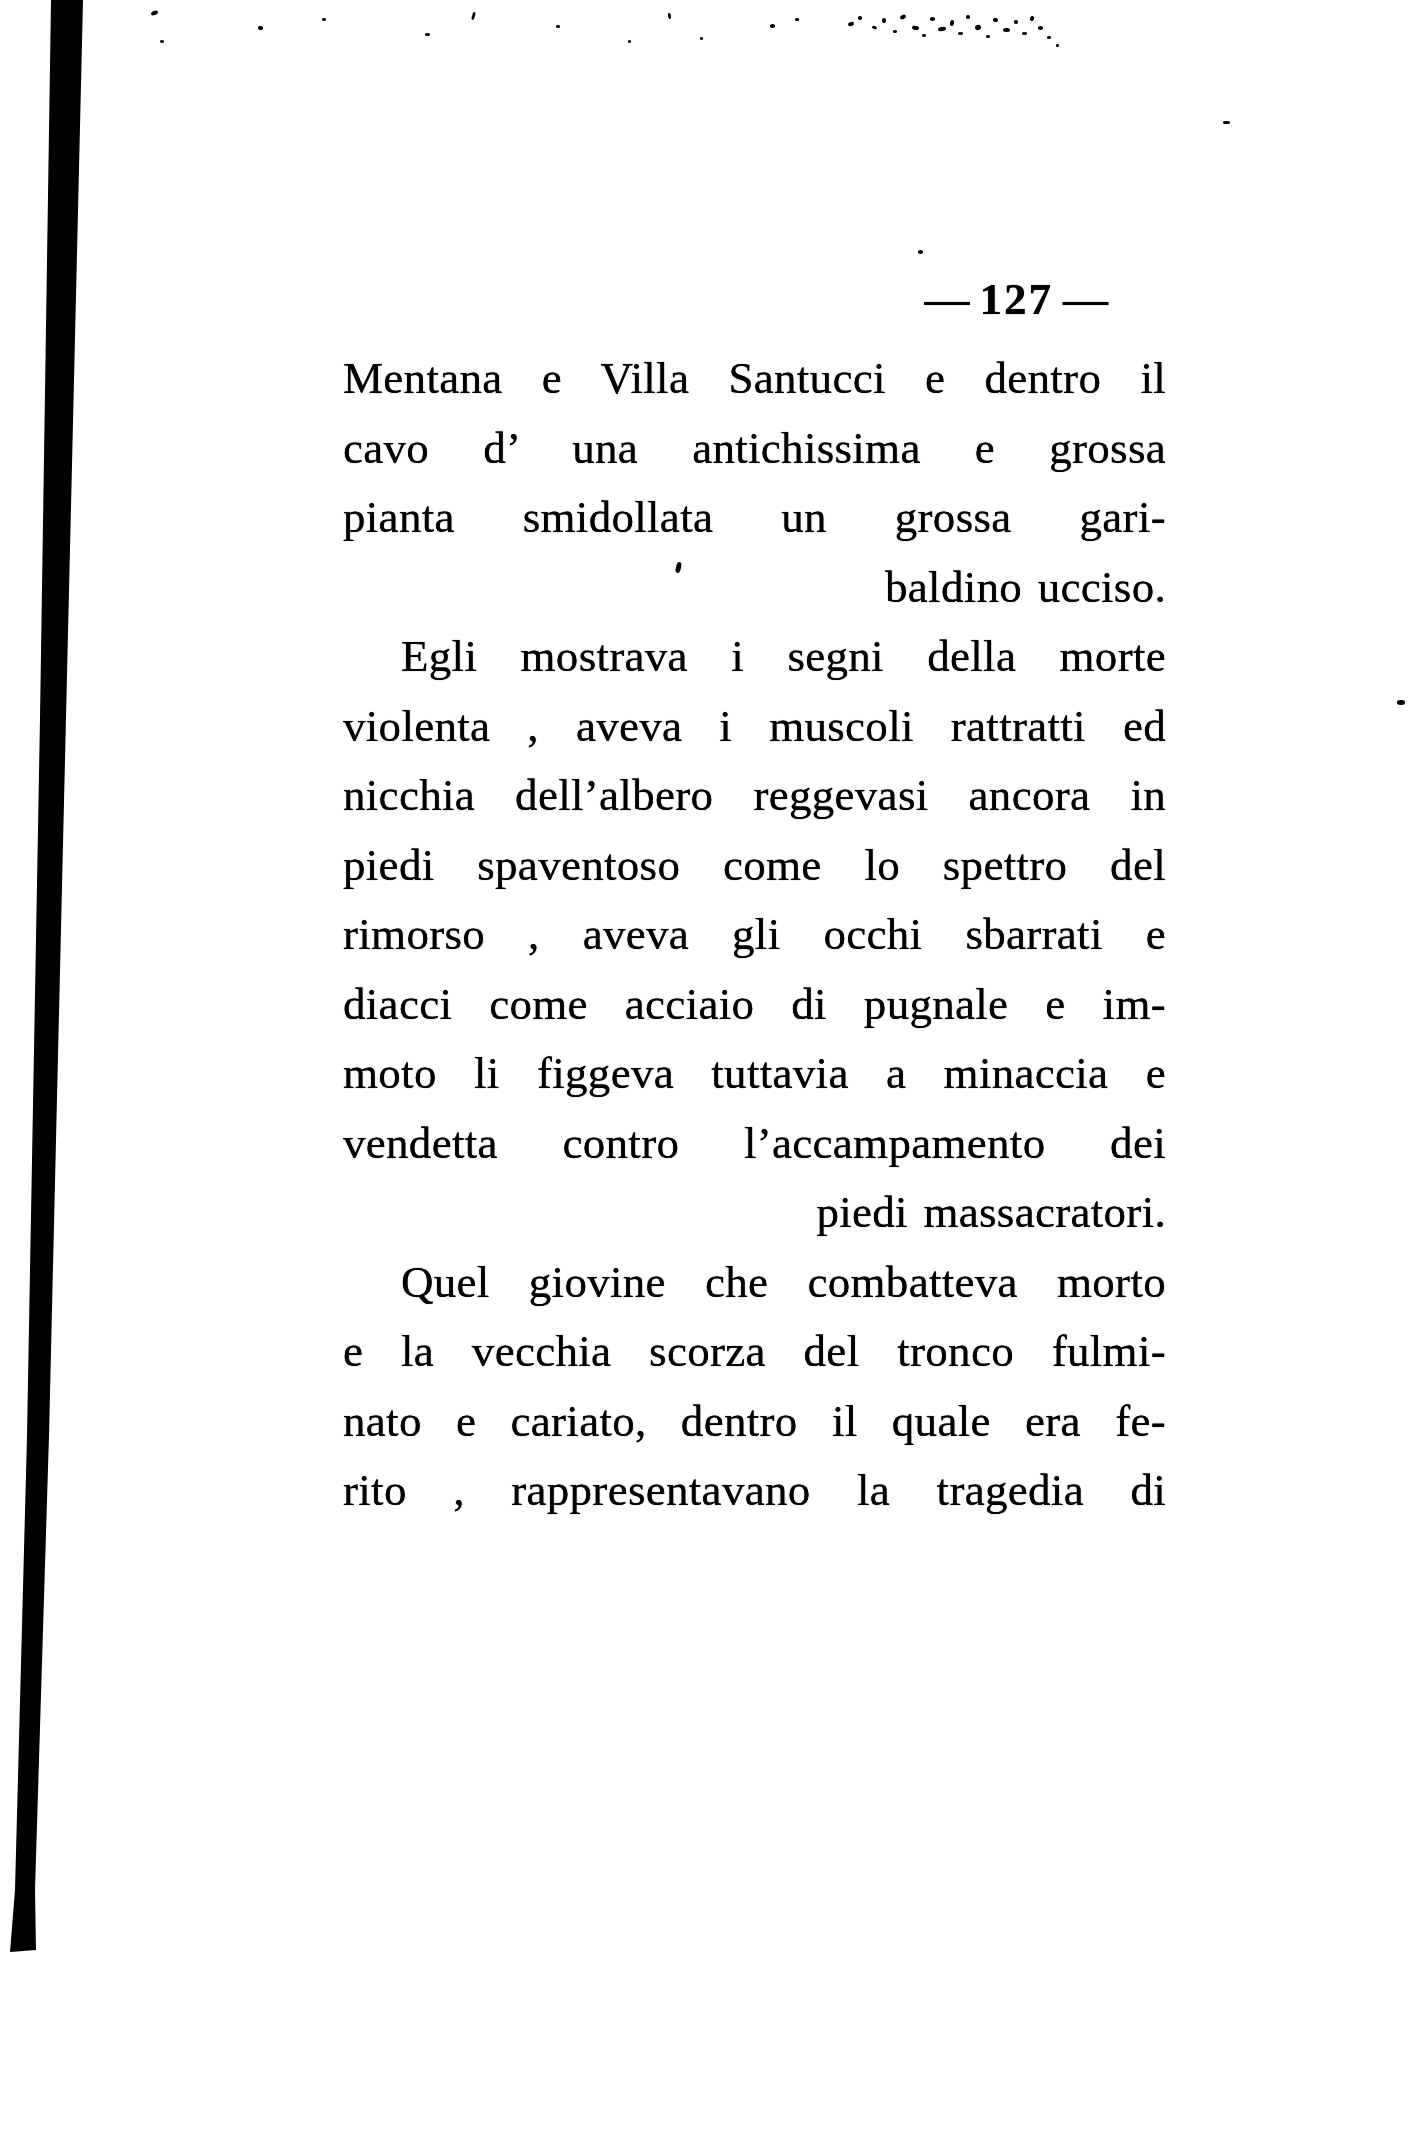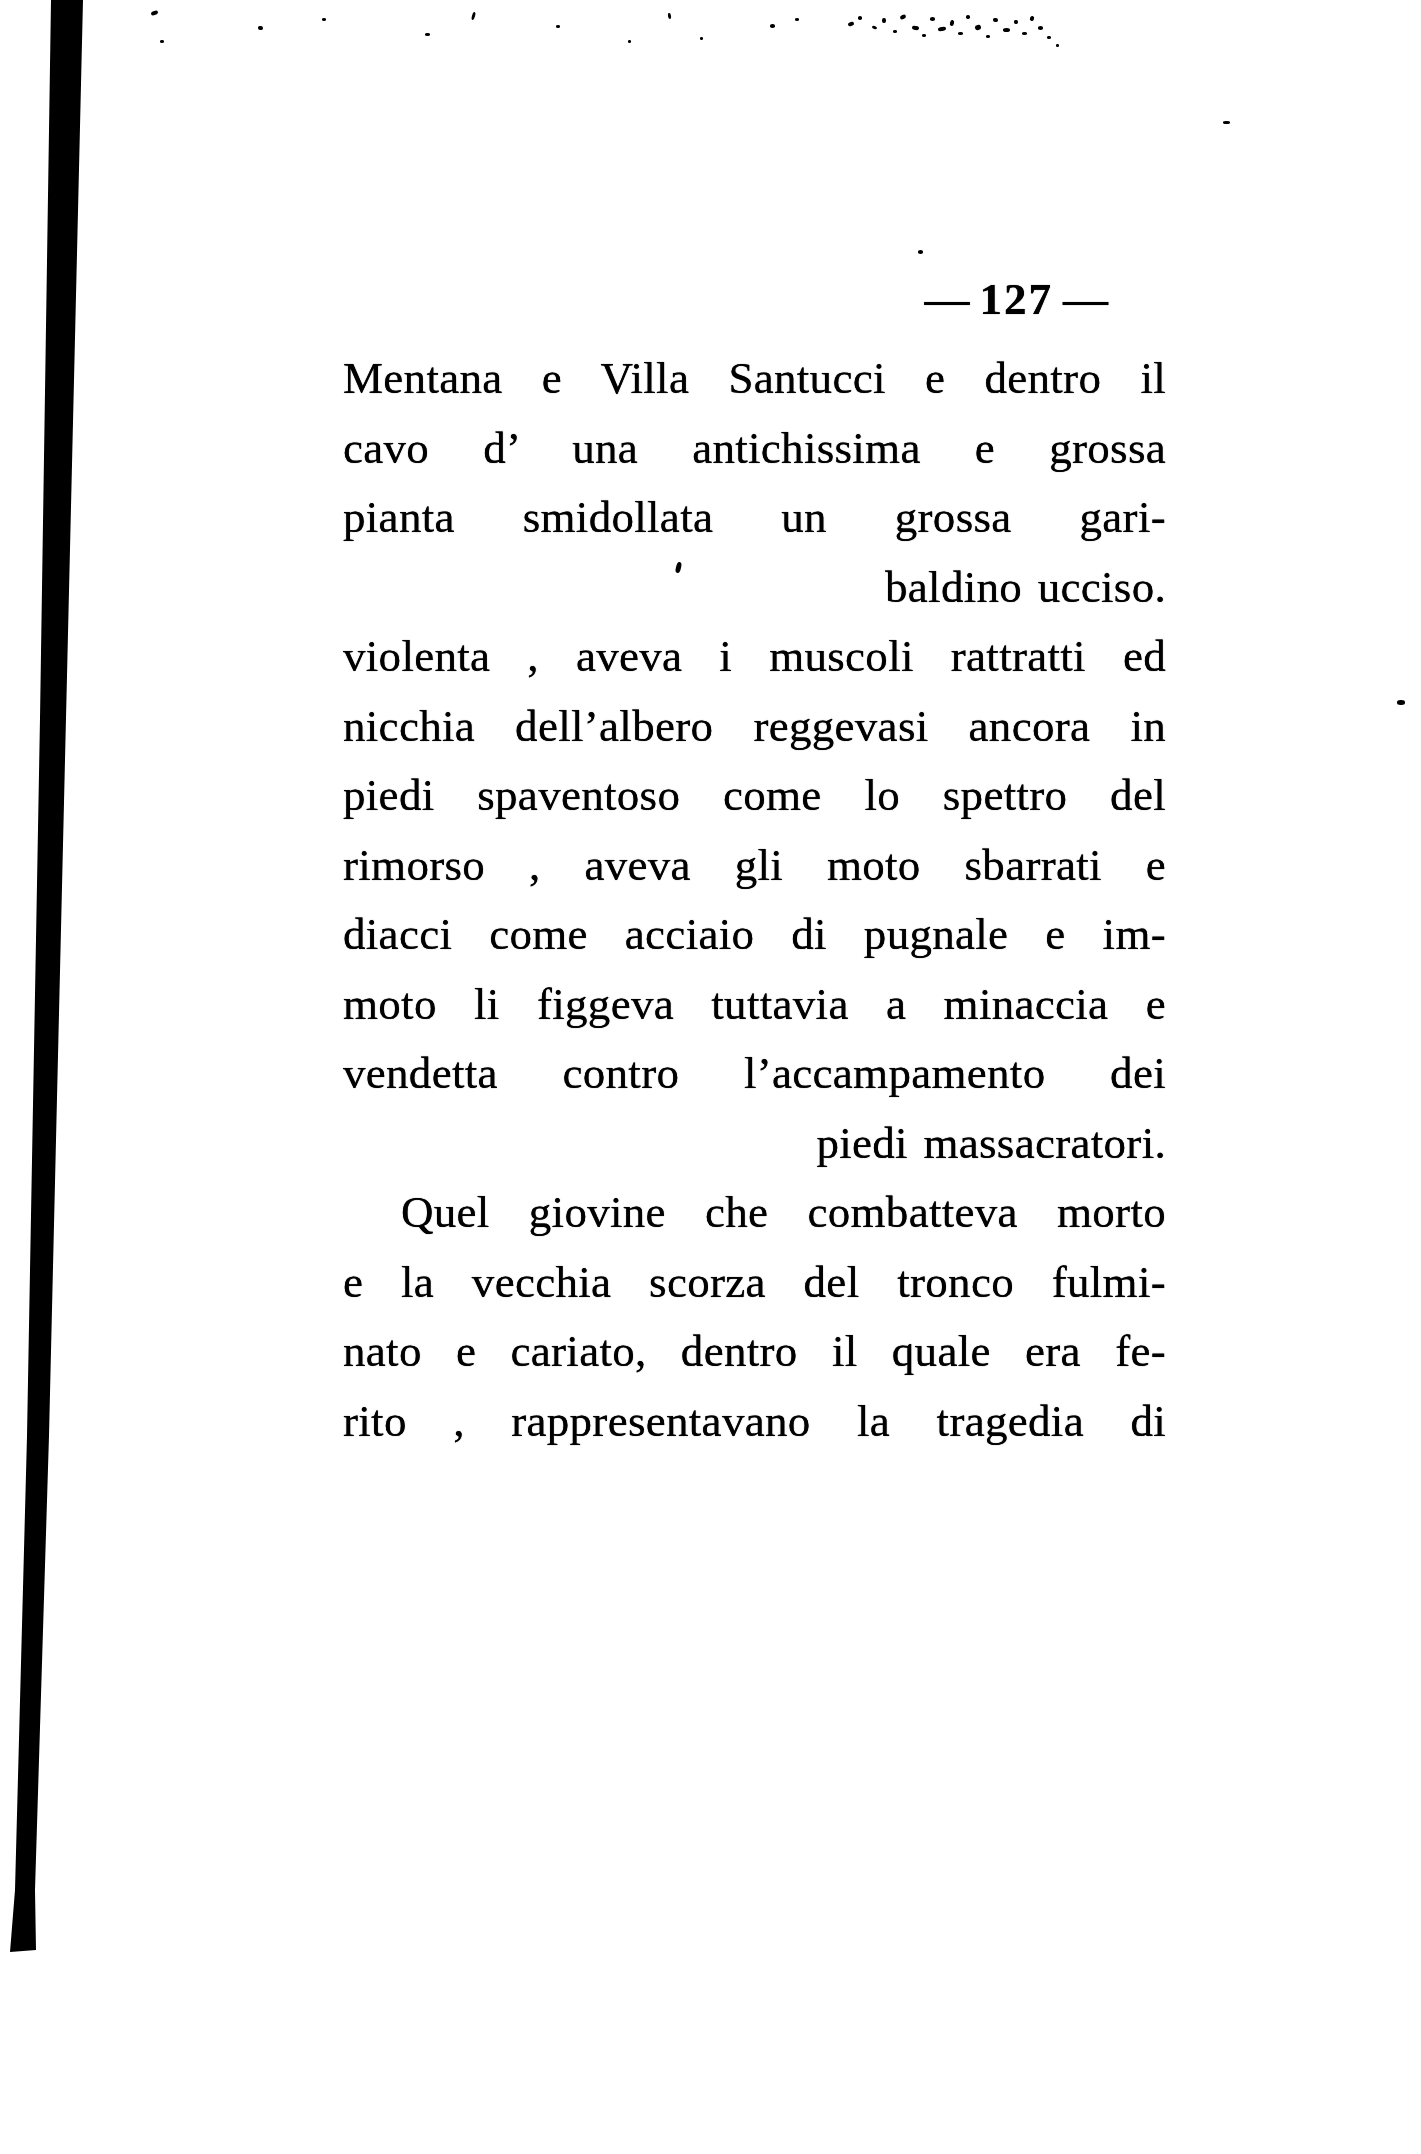--- a/index.html
+++ b/index.html
@@ -109,24 +109,25 @@
 
 <div class="page-number">
   <span class="dash">—</span><span class="num">127</span><span class="dash">—</span>
 </div>
 
 <div class="text-block" id="text-block">
     <div class="line just">Mentana e Villa Santucci e dentro il</div>
     <div class="line just">cavo d’ una antichissima e grossa</div>
     <div class="line just">pianta smidollata un grossa gari-</div>
     <div class="line plain">baldino ucciso.</div>
+    <div class="line just indent">Egli mostrava i segni della morte</div>
     <div class="line just">violenta , aveva i muscoli rattratti ed</div>
     <div class="line just">nicchia dell’albero reggevasi ancora in</div>
     <div class="line just">piedi spaventoso come lo spettro del</div>
-    <div class="line just">rimorso , aveva gli moto sbarrati e</div>
+    <div class="line just">rimorso , aveva gli occhi sbarrati e</div>
     <div class="line just">diacci come acciaio di pugnale e im-</div>
     <div class="line just">moto li figgeva tuttavia a minaccia e</div>
     <div class="line just">vendetta contro l’accampamento dei</div>
     <div class="line plain">piedi massacratori.</div>
     <div class="line just indent">Quel giovine che combatteva morto</div>
     <div class="line just">e la vecchia scorza del tronco fulmi-</div>
     <div class="line just">nato e cariato, dentro il quale era fe-</div>
     <div class="line just">rito , rappresentavano la tragedia di</div>
   </div>
 

